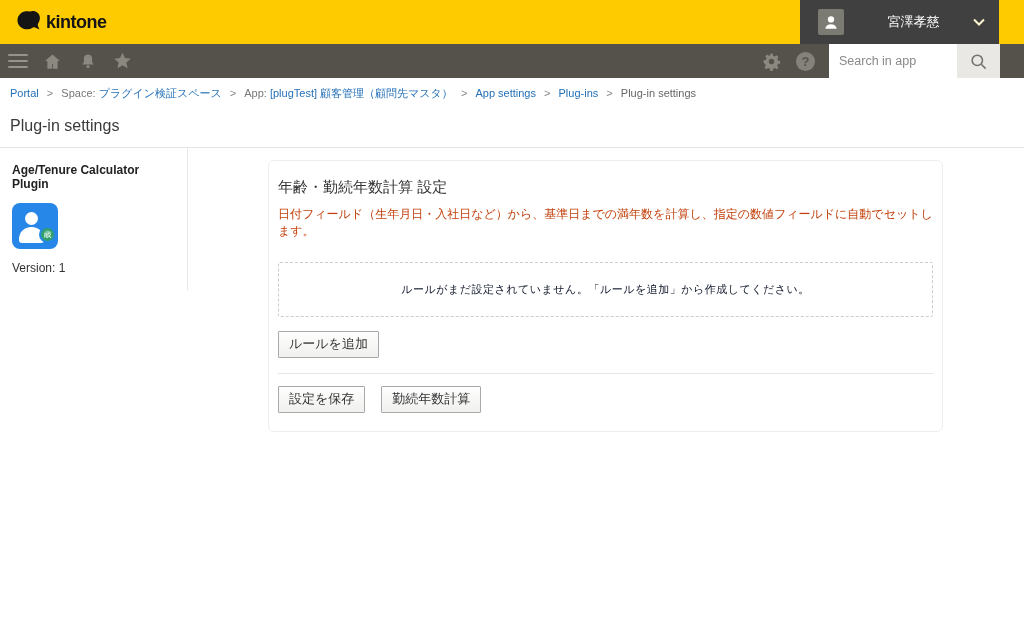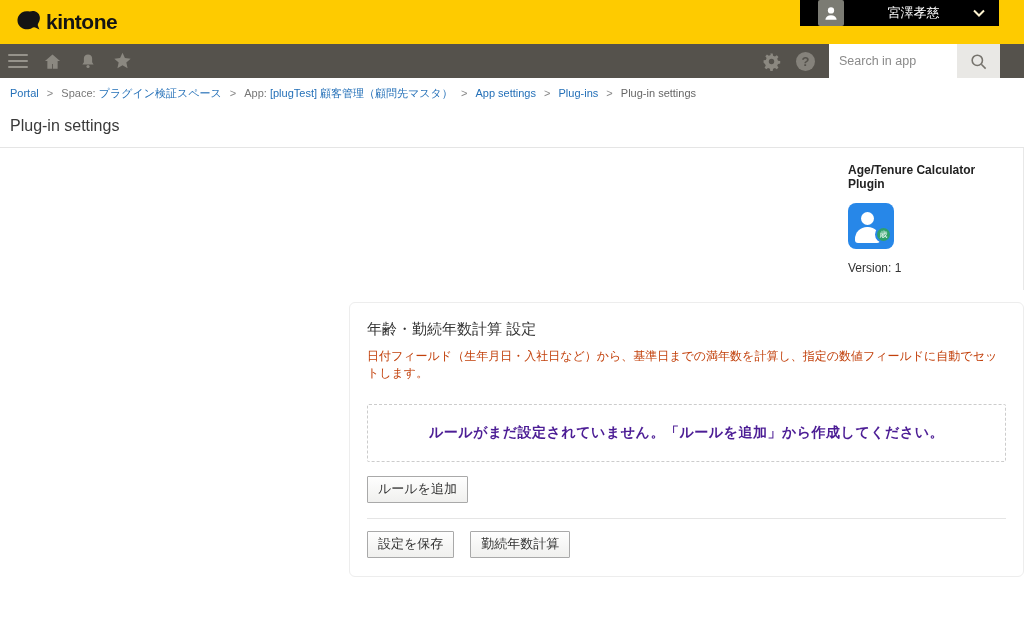--- a/index.html
+++ b/index.html
@@ -2,23 +2,23 @@
 <html><head>
 <meta charset="utf-8">
 <style>
   * { margin:0; padding:0; box-sizing:border-box; }
   html,body { width:1024px; height:640px; background:#fff;
     font-family:"Liberation Sans","DejaVu Sans",sans-serif; }
 
   
   .topbar { height:44px; background:#FECB00; display:flex; align-items:center; position:relative; }
   .logo { display:flex; align-items:center; gap:4px; padding-left:16px; cursor:pointer; }
-  .logo-text { font-size:21px; font-weight:bold; color:#141414; letter-spacing:-0.5px; }
-  .user-menu { position:absolute; right:25px; top:0; width:199px; height:26px;
-    background:#000000; display:flex; align-items:center; padding:0 14px 0 18px; cursor:pointer; }
+  .logo-text { font-size:18px; font-weight:bold; color:#141414; letter-spacing:-0.5px; }
+  .user-menu { position:absolute; right:25px; top:0; width:199px; height:44px;
+    background:#404040; display:flex; align-items:center; padding:0 14px 0 18px; cursor:pointer; }
   .avatar { width:26px; height:26px; background:#7B7B73; border-radius:2px;
     display:flex; align-items:center; justify-content:center; }
   .user-name { color:#fff; font-size:13px; margin-left:14px; flex:1; text-align:center; }
   .chevron { margin-left:4px; display:flex; }
 
   
   .navbar { height:34px; background:#55524C; display:flex; align-items:center; }
   .nav-left { display:flex; align-items:center; gap:14px; padding-left:8px; }
   .nav-icon { width:21px; height:21px; display:flex; align-items:center; justify-content:center; cursor:pointer; }
   .hamburger { display:flex; flex-direction:column; gap:3.5px; width:20px; cursor:pointer; }
@@ -40,41 +40,41 @@
   .breadcrumb { padding:8px 10px 6px 10px; font-size:11px; color:#777; white-space:nowrap; }
   .breadcrumb a { color:#2470B8; text-decoration:none; cursor:pointer; }
   .breadcrumb .sep { margin:0 5px; color:#888; }
   .breadcrumb .current { color:#666; }
 
   
   .page-title { font-size:16px; color:#3a3a3a; padding:10px 10px 12px 10px;
     border-bottom:1px solid #e5e5e5; }
 
   
-  .content { display:flex; align-items:flex-end;flex-direction:column; }
+  .content { display:flex; align-items:flex-start; }
   .sidebar { width:188px; border-right:1px solid #e8e8e8; padding:15px 12px; }
   .plugin-name { font-size:12px; font-weight:bold; color:#222; margin-bottom:12px; }
   .plugin-icon { width:46px; height:46px; background:#2787E8; border-radius:8px;
     position:relative; margin-bottom:12px; }
   .plugin-icon .head { position:absolute; left:13px; top:9px; width:13px; height:13px;
     background:#fff; border-radius:50%; }
   .plugin-icon .body { position:absolute; left:7px; top:24px; width:25px; height:16px;
     background:#fff; border-radius:12px 12px 3px 3px; }
   .plugin-badge { position:absolute; right:2px; bottom:6px; width:17px; height:17px;
     background:#2FA06B; border:2px solid #2787E8; border-radius:50%; color:#fff;
     font-size:8px; display:flex; align-items:center; justify-content:center; }
   .version { font-size:12px; color:#333; }
 
   .main-wrap { padding:12px 0 40px 80px; }
-  .panel { width:675px; border:1px solid #ededed; border-radius:6px; padding:0 17px;
+  .panel { width:675px; border:1px solid #ededed; border-radius:6px; padding:0 9px;
     background:#fff; }
   .panel h2 { font-size:15px; font-weight:normal; color:#333; margin-top:17px; }
   .panel .desc { font-size:12px; color:#c2410c; margin-top:9px; }
   .empty-box { margin-top:22px; border:1px dashed #ccc; border-radius:2px;
-    padding:19px 10px; text-align:center; font-size:14px; color:#4c1d95; letter-spacing:0.5px;font-weight:bold; }
+    padding:19px 10px; text-align:center; font-size:11px; color:#0f172a; letter-spacing:0.5px; }
   .btn { display:inline-block; background:linear-gradient(#fefefe,#f0f0ee);
     border:1px solid #a9a9a9; border-radius:1px; font-size:13px; color:#333;
     padding:3px 10px 4px 10px; cursor:pointer; font-family:inherit; }
   .add-rule { margin-top:14px; }
   .panel hr { border:none; border-top:1px solid #e5e5e5; margin-top:15px; }
   .footer-btns { margin:12px 0 18px 0; display:flex; gap:16px; }
 </style>
 </head>
 <body>
 

